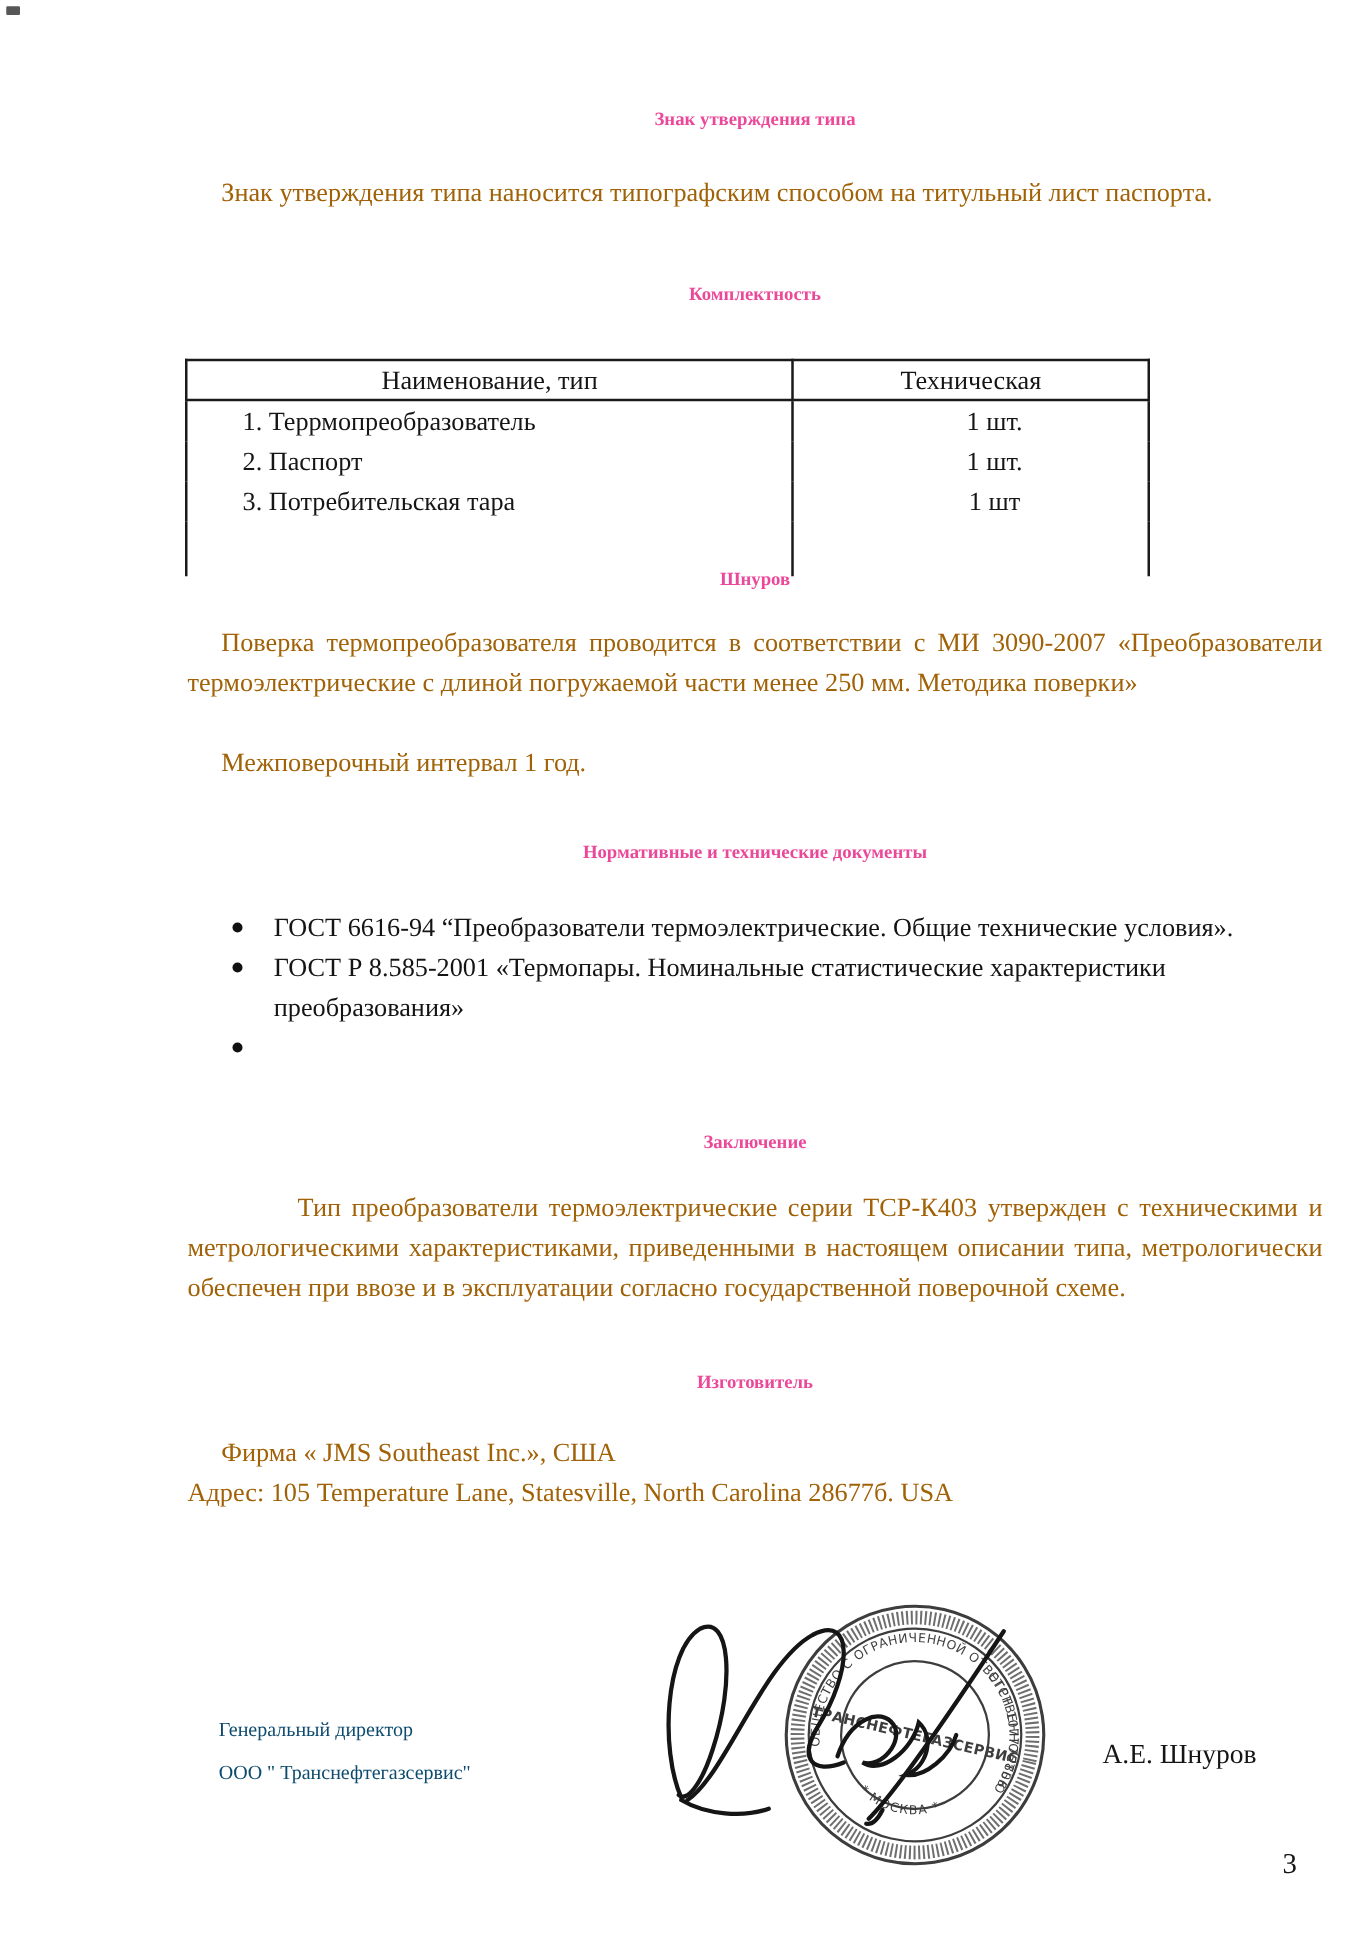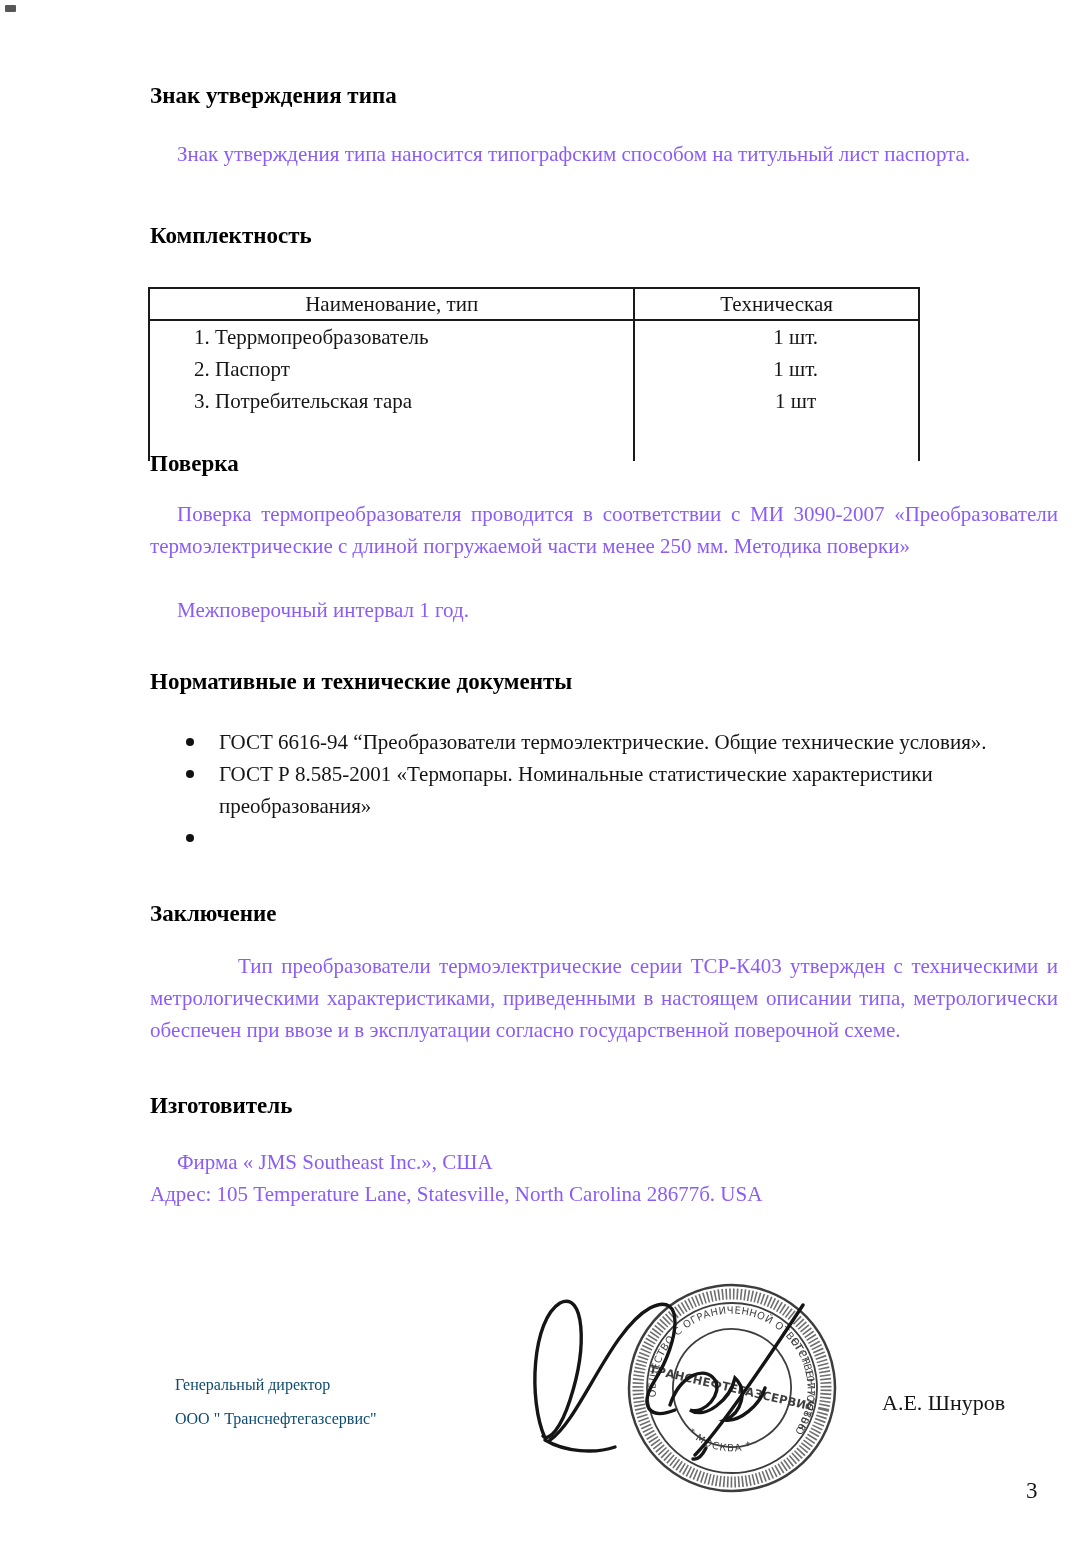--- a/index.html
+++ b/index.html
@@ -2,26 +2,26 @@
 <html><head>
 <meta charset="utf-8">
 <style>
   html,body{margin:0;padding:0;background:#ffffff;}
   .page{
     position:relative;width:1092px;height:1560px;background:#ffffff;
     font-family:"Liberation Serif", serif;color:#141414;overflow:hidden;
   }
   .artifact{position:absolute;left:5px;top:5px;width:11px;height:7px;background:#3a3a3a;border-radius:1px;opacity:.85;}
   .heading{
-    position:absolute;left:150px;width:908px;margin:0;text-align:left;
-    font-weight:bold;font-size:23px;line-height:28px;color:#000000;
+    position:absolute;left:150px;width:908px;margin:0;text-align:center;
+    font-weight:bold;font-size:15px;line-height:28px;color:#ec4899;
   }
   .para{
     position:absolute;left:150px;width:908px;margin:0;font-size:21px;
-    line-height:32px;text-align:justify;color:#8b5cf6;
+    line-height:32px;text-align:justify;color:#a16207;
   }
   .indent-sm{text-indent:27px;}
   .indent-lg{text-indent:88px;}
   .doc-table{
     position:absolute;left:148px;top:287px;width:772px;border-collapse:collapse;
     font-size:21px;color:#151515;
   }
   .doc-table td,.doc-table th{border:2px solid #1a1a1a;padding:0 6px;font-weight:normal;}
   .doc-table th{height:30px;text-align:center;border-bottom:2px solid #1a1a1a;}
   .doc-table td.name-col{width:481px;text-align:left;padding-left:24px;line-height:32px;}
@@ -74,21 +74,21 @@
         <td class="name-col">3. Потребительская тара</td>
         <td class="qty-col">1 шт</td>
       </tr>
       <tr class="body-row spacer-row">
         <td class="name-col"></td>
         <td class="qty-col"></td>
       </tr>
     </tbody>
   </table>
 
-  <h2 class="heading" style="top:450px;">Поверка</h2>
+  <h2 class="heading" style="top:450px;">Шнуров</h2>
 
   <p class="para indent-sm" style="top:498px;">Поверка термопреобразователя проводится в соответствии с МИ 3090-2007 «Преобразователи термоэлектрические с длиной погружаемой части менее 250 мм. Методика поверки»</p>
   <p class="para indent-sm" style="top:594px;text-align:left;">Межповерочный интервал 1 год.</p>
 
   <h2 class="heading" style="top:668px;">Нормативные и технические документы</h2>
 
   <ul class="bullets" style="top:726px;">
     <li>
       <span class="dot"></span>
       <span>ГОСТ 6616-94 “Преобразователи термоэлектрические. Общие технические условия».</span>

